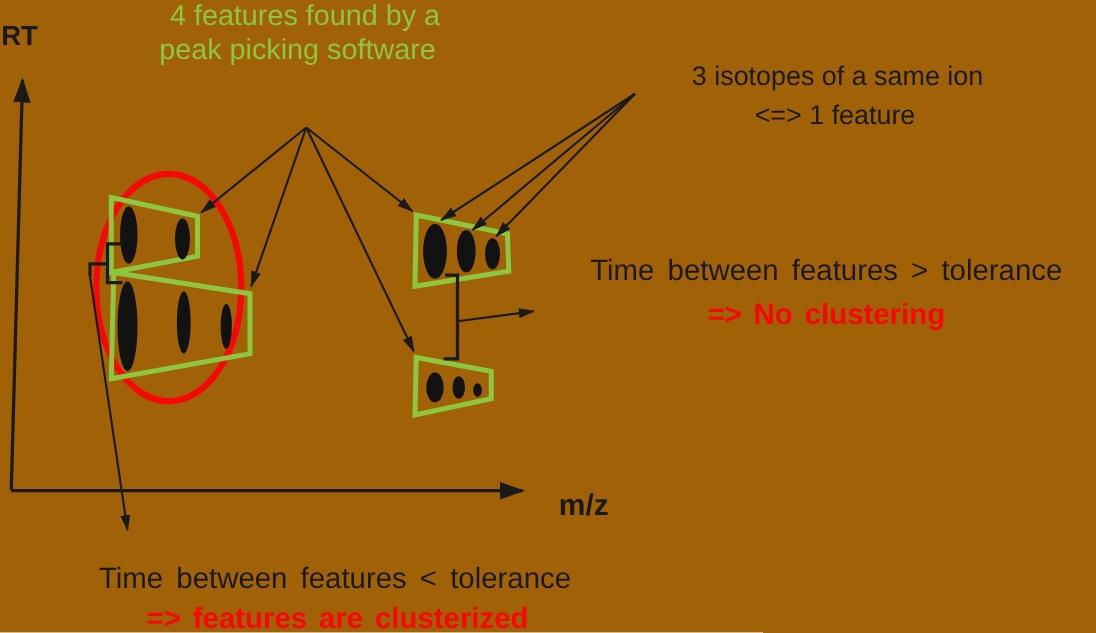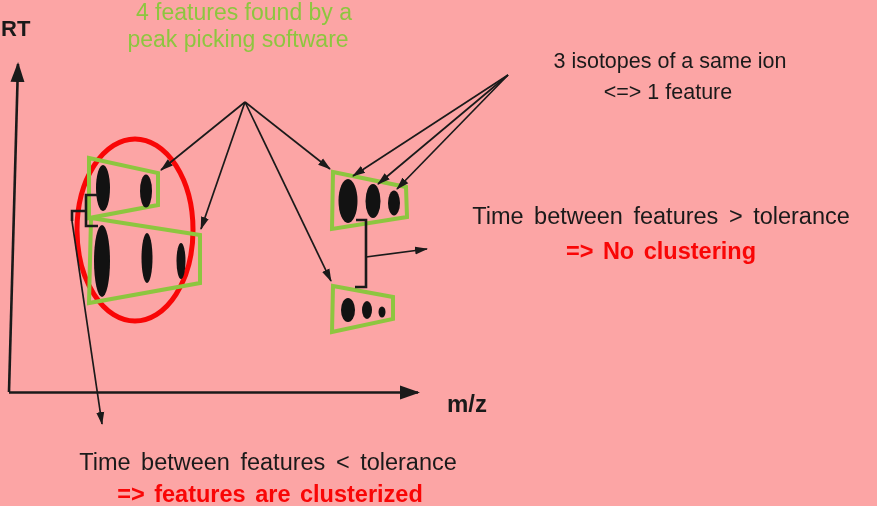--- a/index.html
+++ b/index.html
@@ -1,19 +1,19 @@
 <!DOCTYPE html>
 <html><head>
 <meta charset="utf-8">
 <style>
   html,body{margin:0;padding:0;background:#ffffff;}
   .stage{
     position:relative;
     width:877px;height:506px;
-    background:#fca5a5;
+    background:#a16207;
     font-family:"Liberation Sans",sans-serif;
     overflow:hidden;
   }
   svg text{
     font-family:"Liberation Sans",sans-serif;
   }
   .note-black{font-size:23.5px;fill:#1a1a1a;word-spacing:4px;}
   .note-red{font-size:23.5px;font-weight:bold;word-spacing:3px;}
   .note-green{font-size:23px;}
   .iso-note{font-size:21.5px;fill:#1a1a1a;}

